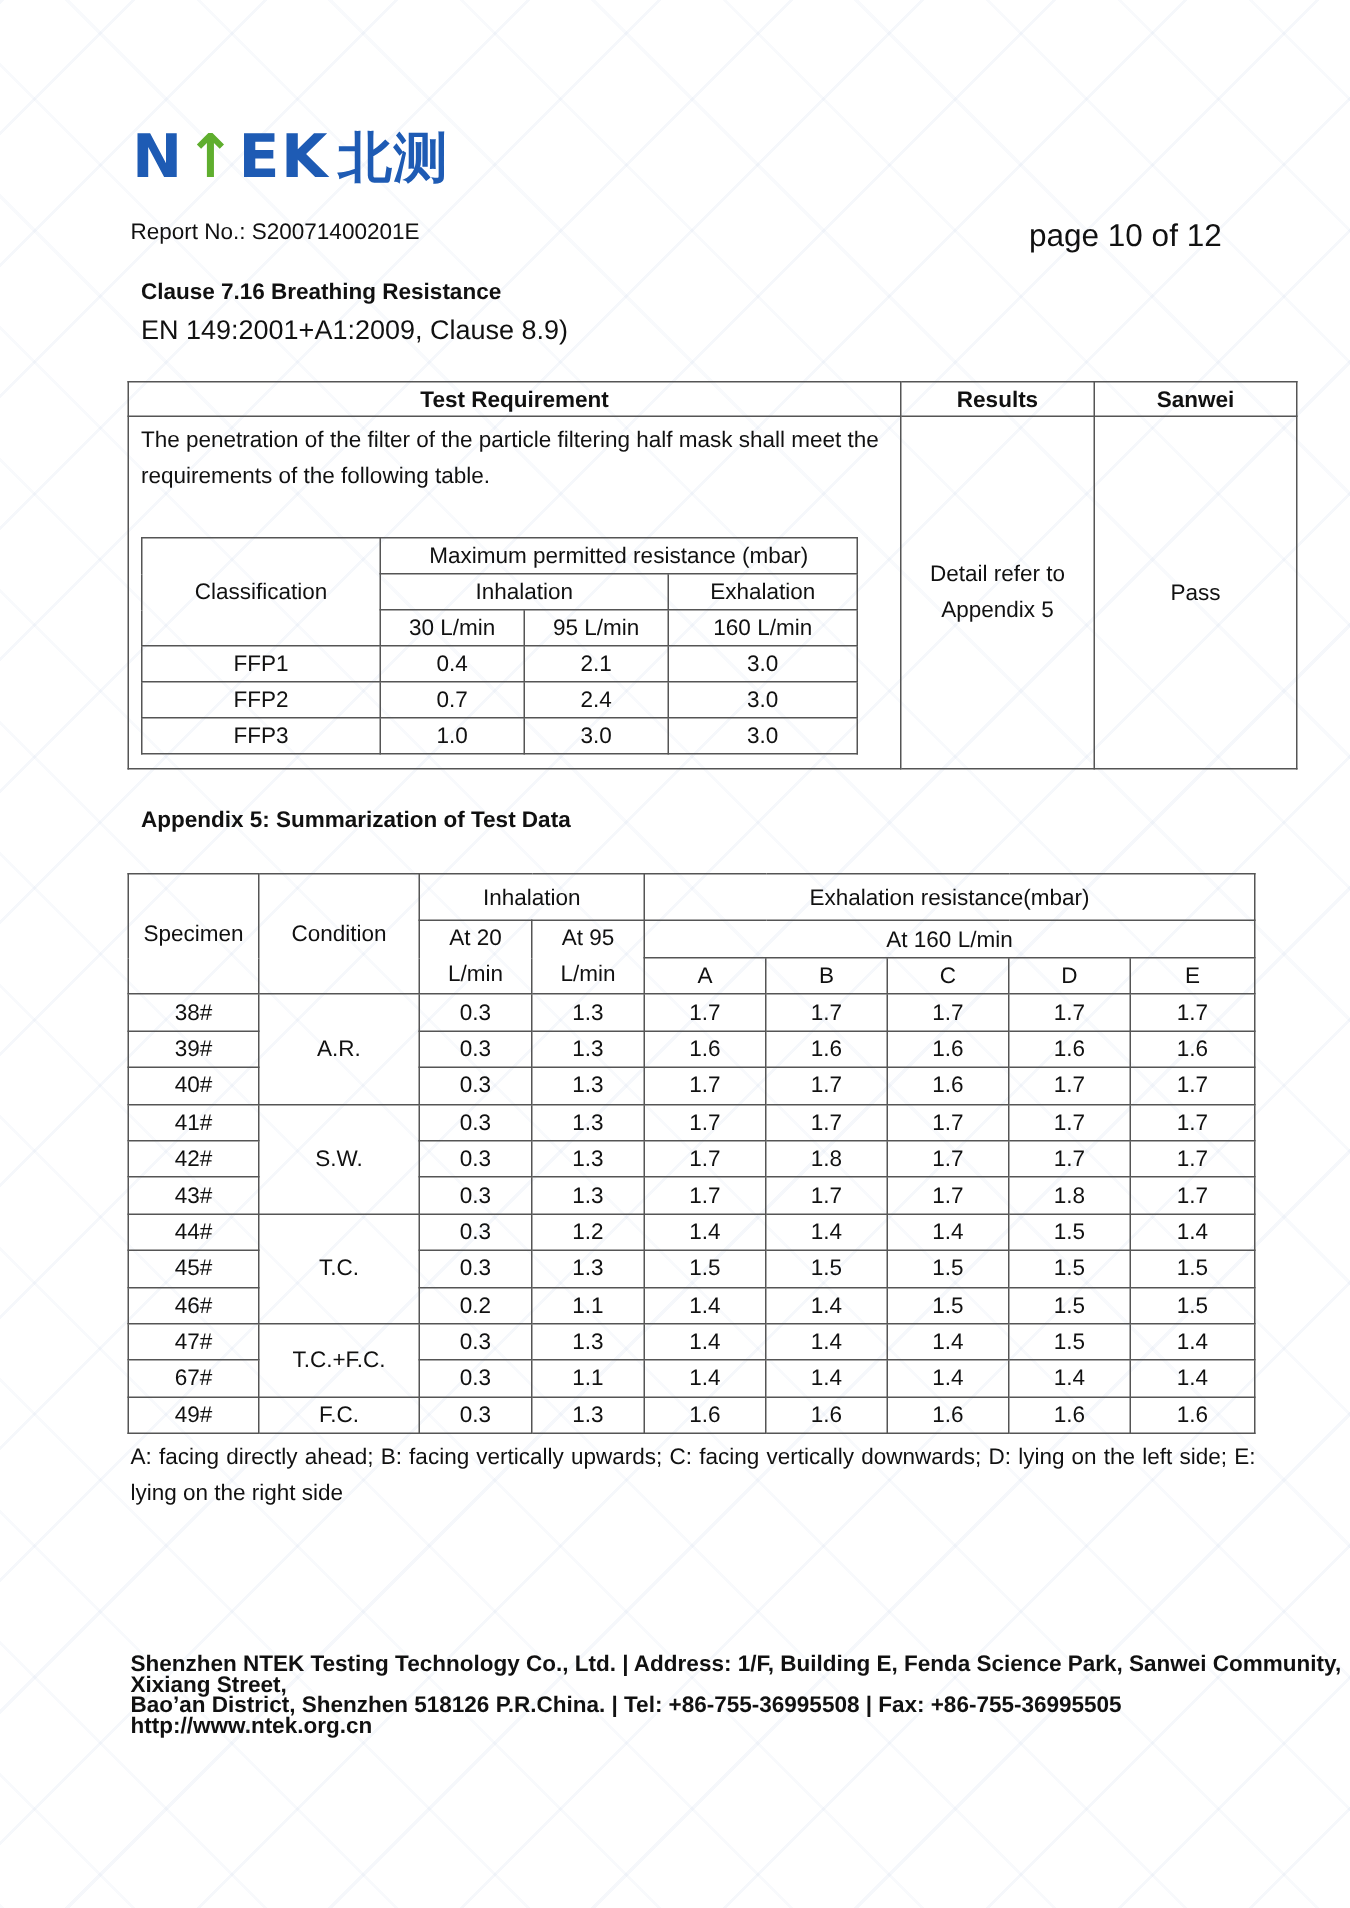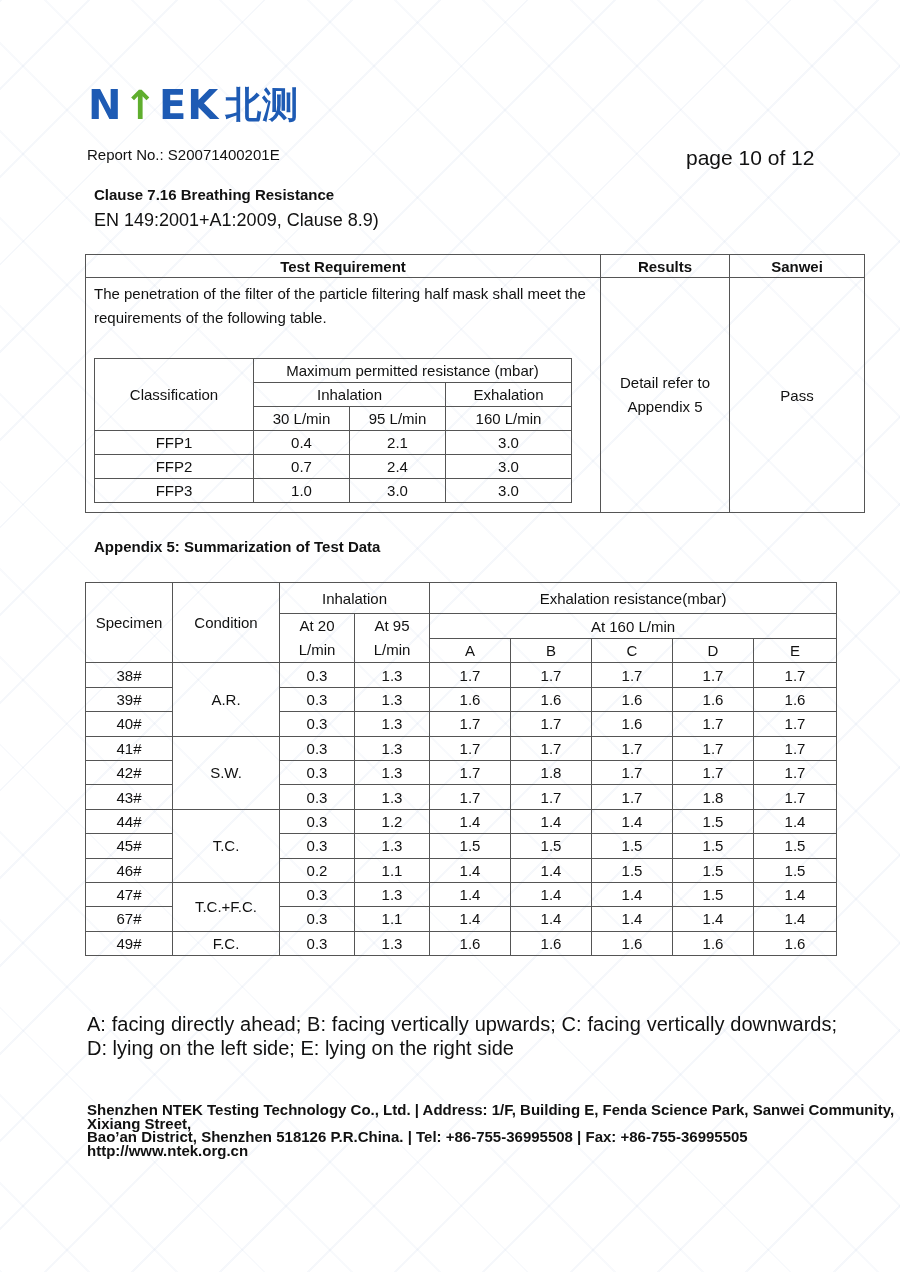--- a/index.html
+++ b/index.html
@@ -35,21 +35,21 @@
   .req-table th { font-weight:bold; height:22px; }
   .req-cell { text-align:left; vertical-align:top; padding:4px 8px; height:226px; position:relative; }
   .req-text { line-height:24px; font-size:15px; }
   .inner-table { position:absolute; left:8px; top:80px; width:478px; }
   .inner-table td { height:23px; }
 
   .appendix-title { position:absolute; left:94px; top:538px; font-size:15px; font-weight:bold; }
   .data-table { position:absolute; left:85px; top:582px; width:752px; }
   .data-table td { height:23.4px; }
   .data-table .hdr td { height:30px; }
-  .note { position:absolute; left:87px; top:1012px; width:750px; font-size:20px; line-height:24px; text-align:justify; }
+  .note { position:absolute; left:87px; top:960px; width:750px; font-size:15px; line-height:24px; text-align:justify; }
   .footer { position:absolute; left:87px; top:1103px; font-size:15px; font-weight:bold; line-height:13.5px; }
 </style>
 </head>
 <body>
 
 <div class="watermark"></div>
 
 <div class="page">
 
   <div class="logo">

